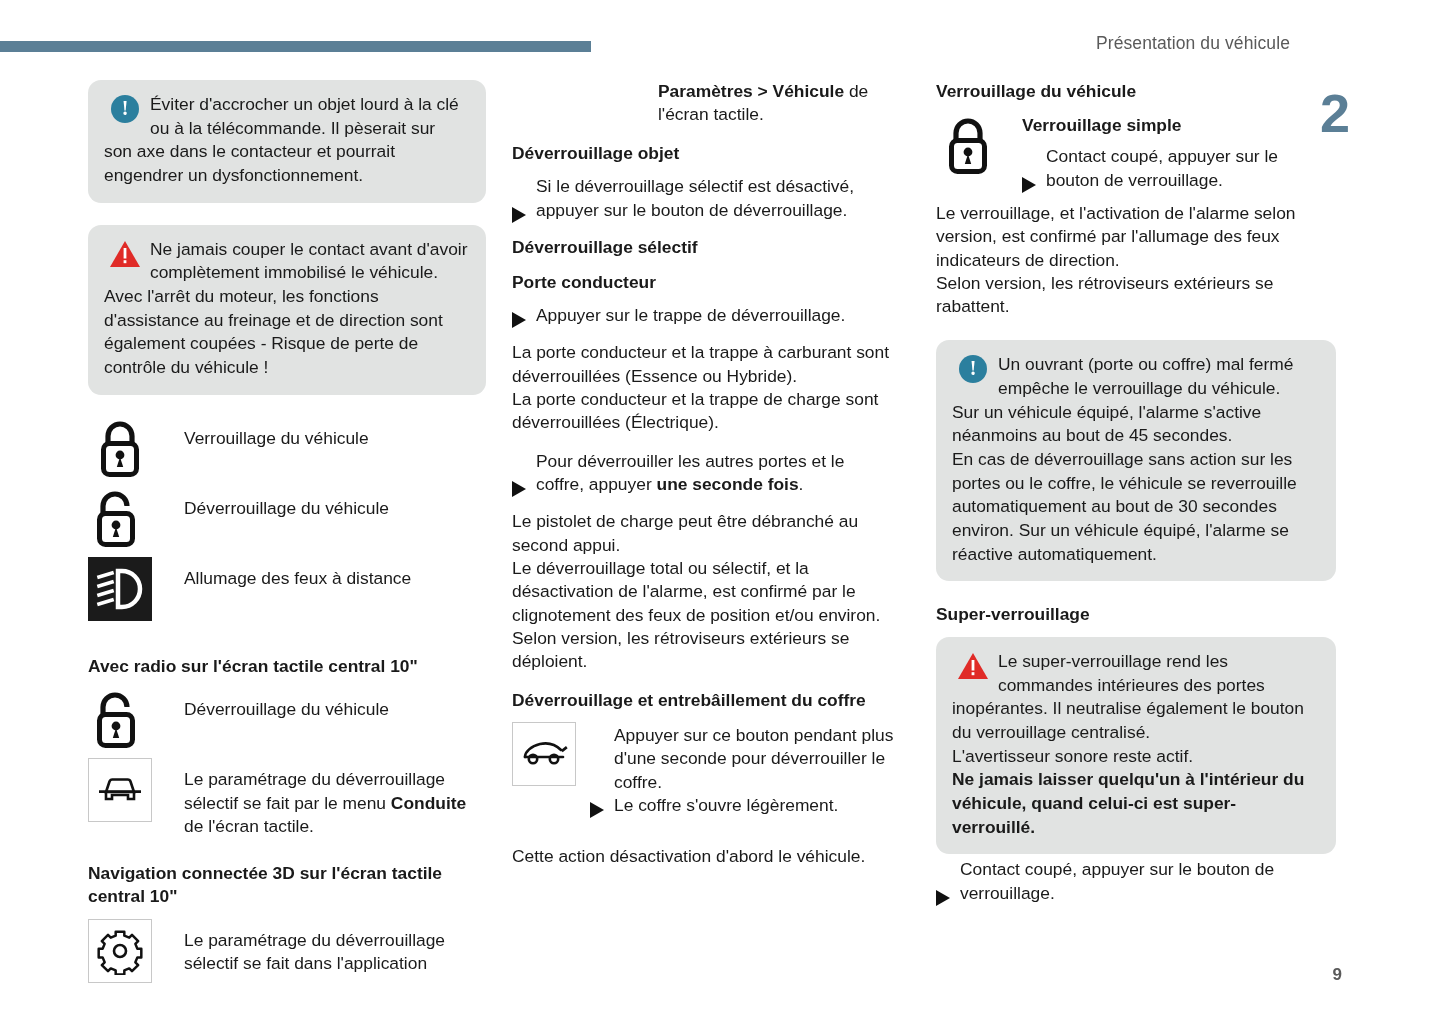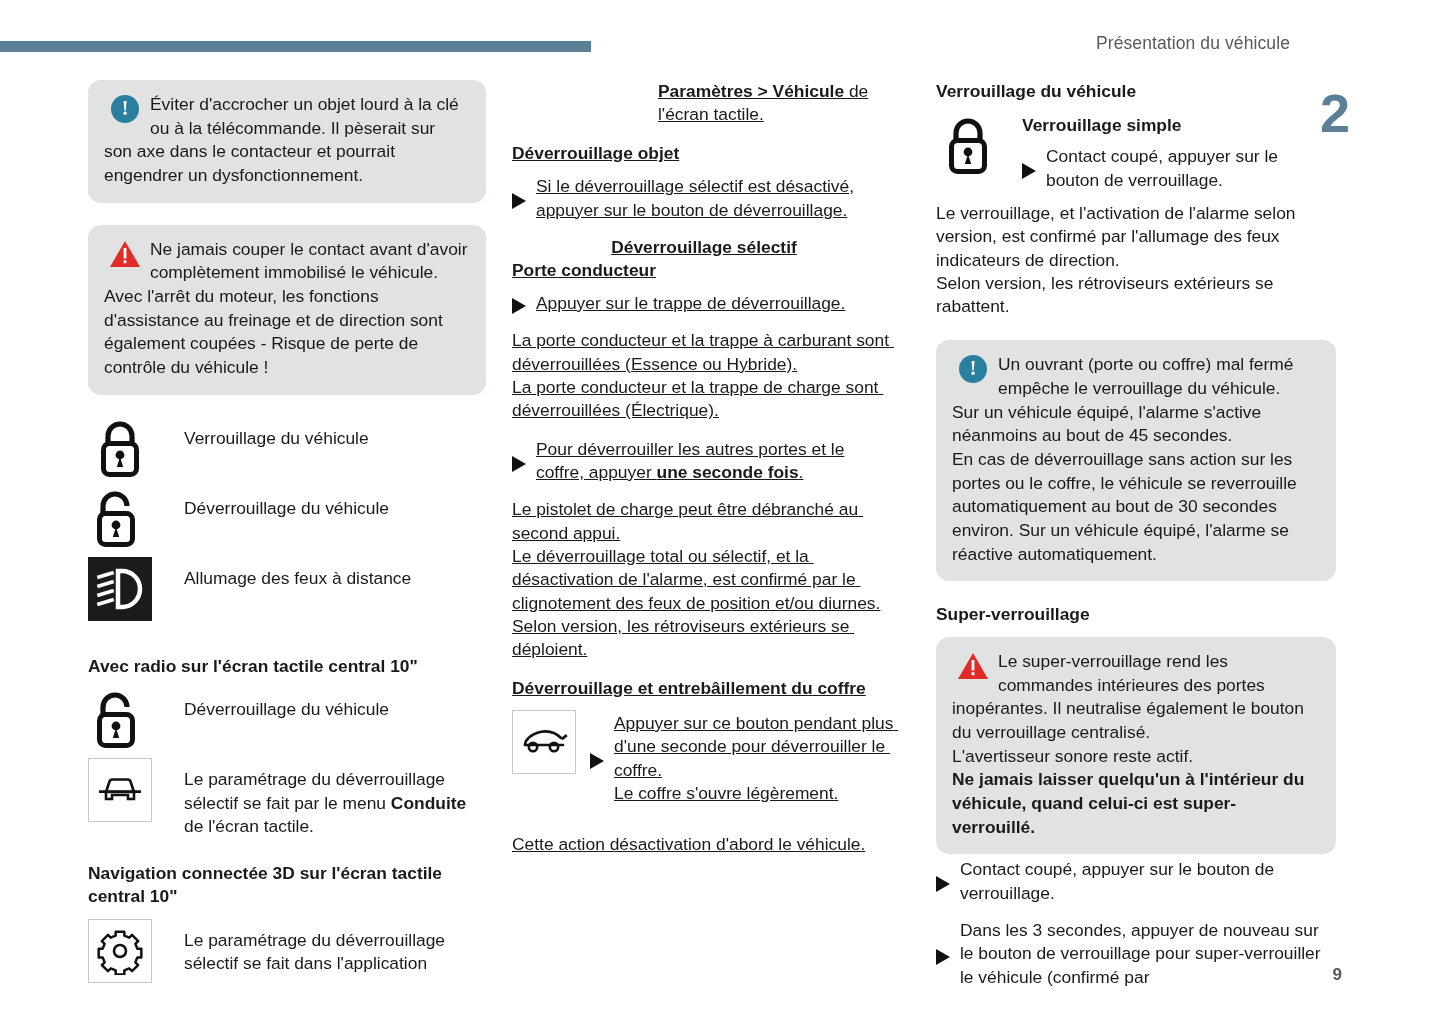--- a/index.html
+++ b/index.html
@@ -39,38 +39,38 @@
     position: absolute;
     right: 56px; bottom: 33px;
     font-size: 17px;
     font-weight: bold;
     color: #5a5a5a;
   }
 
   
   .col { position: absolute; top: 80px; }
   #col-left   { left: 88px;  width: 398px; }
-  #col-mid    { left: 512px; width: 384px; text-decoration: underline; }
+  #col-mid    { left: 512px; width: 384px; }
   #col-right  { left: 936px; width: 400px; }
 
   
   p, .para {
     font-size: 17.4px;
     line-height: 1.34;
     margin-bottom: 0;
   }
   .para { margin-bottom: 15px; }
   h3.heading {
     font-size: 17.4px;
     font-weight: bold;
     line-height: 1.3;
     margin-bottom: 11px;
     margin-top: 0;
   }
-  h3.heading.pair { margin-bottom: 0; text-align: center; }
+  h3.heading.pair { margin-bottom: 12px; }
   .spacer-md { height: 20px; }
   b, strong { font-weight: bold; }
 
   
   .callout {
     background: #e1e3e2;
     border-radius: 13px;
     padding: 13px 18px 15px 16px;
     margin-bottom: 22px;
     position: relative;
@@ -97,21 +97,21 @@
     font-size: 20px;
     font-weight: bold;
     line-height: 27px;
     text-align: center;
     font-family: "Liberation Serif", serif;
   }
 
   
   .bullet {
     display: flex;
-    align-items: center;
+    align-items: flex-end;
     font-size: 17.4px;
     line-height: 1.34;
     margin-bottom: 14px;
   }
   .bullet .tri {
     flex: 0 0 auto;
     width: 14px; height: 15px;
     margin-right: 10px;
     margin-top: 4px;
   }
@@ -316,21 +316,21 @@
 
     <p class="para" style="white-space:pre-wrap">La porte conducteur et la trappe à carburant sont déverrouillées (Essence ou Hybride).
 La porte conducteur et la trappe de charge sont déverrouillées (Électrique).</p>
 
     <div class="bullet">
       <span class="tri"></span>
       <span class="btxt"><span>Pour déverrouiller les autres portes et le coffre, appuyer </span><b>une seconde fois</b><span>.</span></span>
     </div>
 
     <p class="para" style="white-space:pre-wrap">Le pistolet de charge peut être débranché au second appui.
-Le déverrouillage total ou sélectif, et la désactivation de l'alarme, est confirmé par le clignotement des feux de position et/ou diurnes.
+Le déverrouillage total ou sélectif, et la désactivation de l'alarme, est confirmé par le clignotement des feux de position et/ou environ.
 Selon version, les rétroviseurs extérieurs se déploient.</p>
 
     <h3 class="heading">Déverrouillage et entrebâillement du coffre</h3>
 
     <div class="iconrow" style="margin-bottom:28px">
       <div class="ico-cell" style="width:78px">
         <div class="boxed-icon">
           <svg width="52" height="36" viewBox="0 0 52 36" aria-hidden="true">
             <path d="M7 21 c0 -5 6 -11 15 -13 c9 -2 16 1 21 6" fill="none" stroke="#111" stroke-width="2.6" stroke-linecap="round"></path>
             <path d="M7 21 h38" stroke="#111" stroke-width="2.6" stroke-linecap="round"></path>
@@ -402,20 +402,16 @@
       <div class="cal-text"><span style="white-space:pre-wrap">Le super-verrouillage rend les commandes intérieures des portes inopérantes. Il neutralise également le bouton du verrouillage centralisé.
 L'avertisseur sonore reste actif.
 </span><b>Ne jamais laisser quelqu'un à l'intérieur du véhicule, quand celui-ci est super-verrouillé.</b></div>
     </div>
 
     <div class="bullet">
       <span class="tri"></span>
       <span class="btxt">Contact coupé, appuyer sur le bouton de verrouillage.</span>
     </div>
 
-    <div class="bullet">
-      <span class="tri"></span>
-      <span class="btxt">Dans les 3 secondes, appuyer de nouveau sur le bouton de verrouillage pour super-verrouiller le véhicule (confirmé par</span>
-    </div>
 
   </div>
 
 </div>
 
 </body></html>

